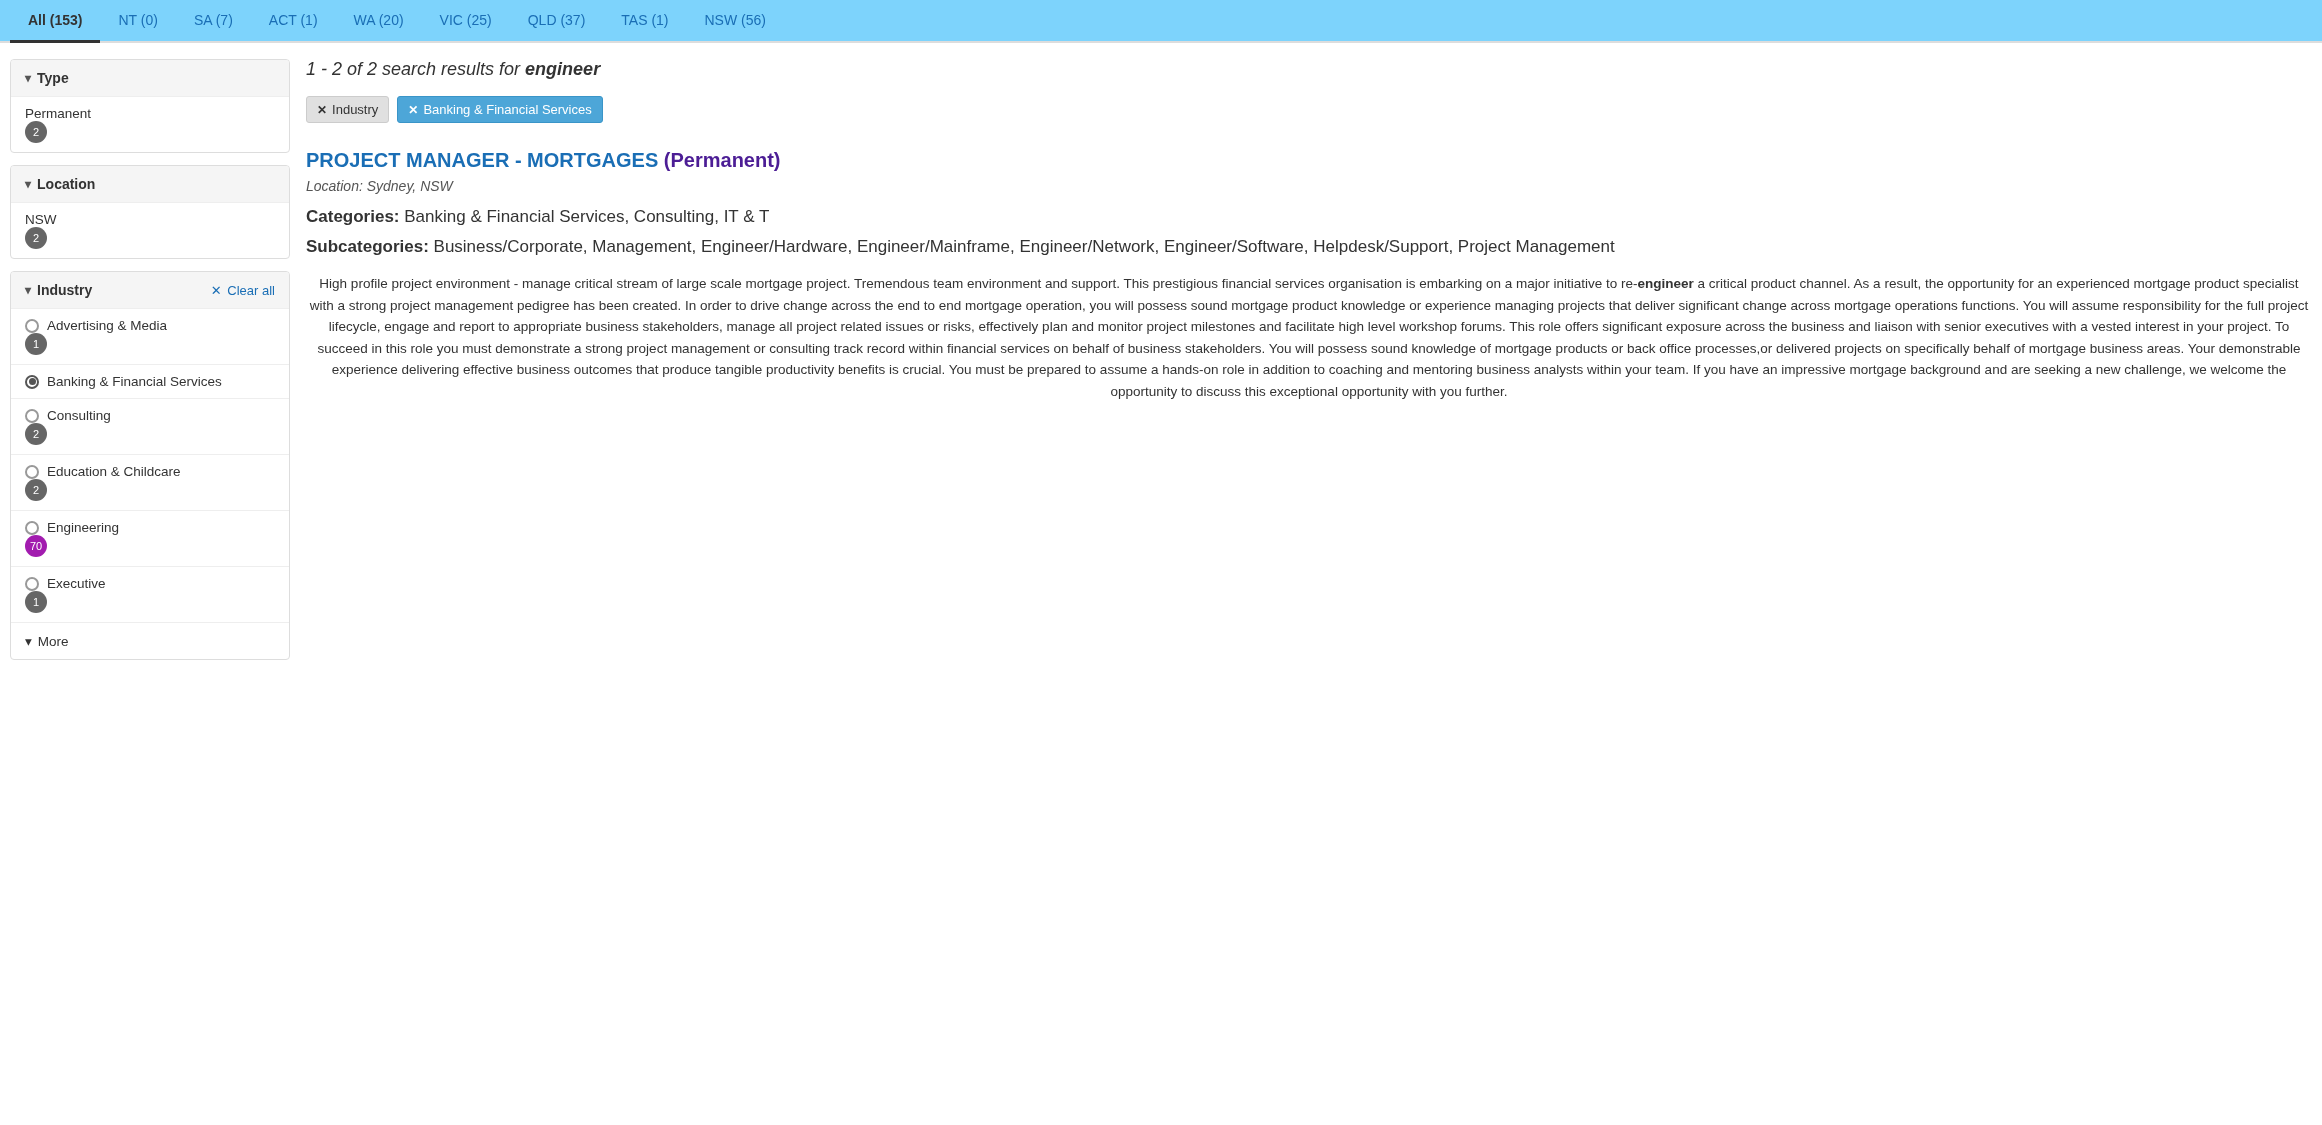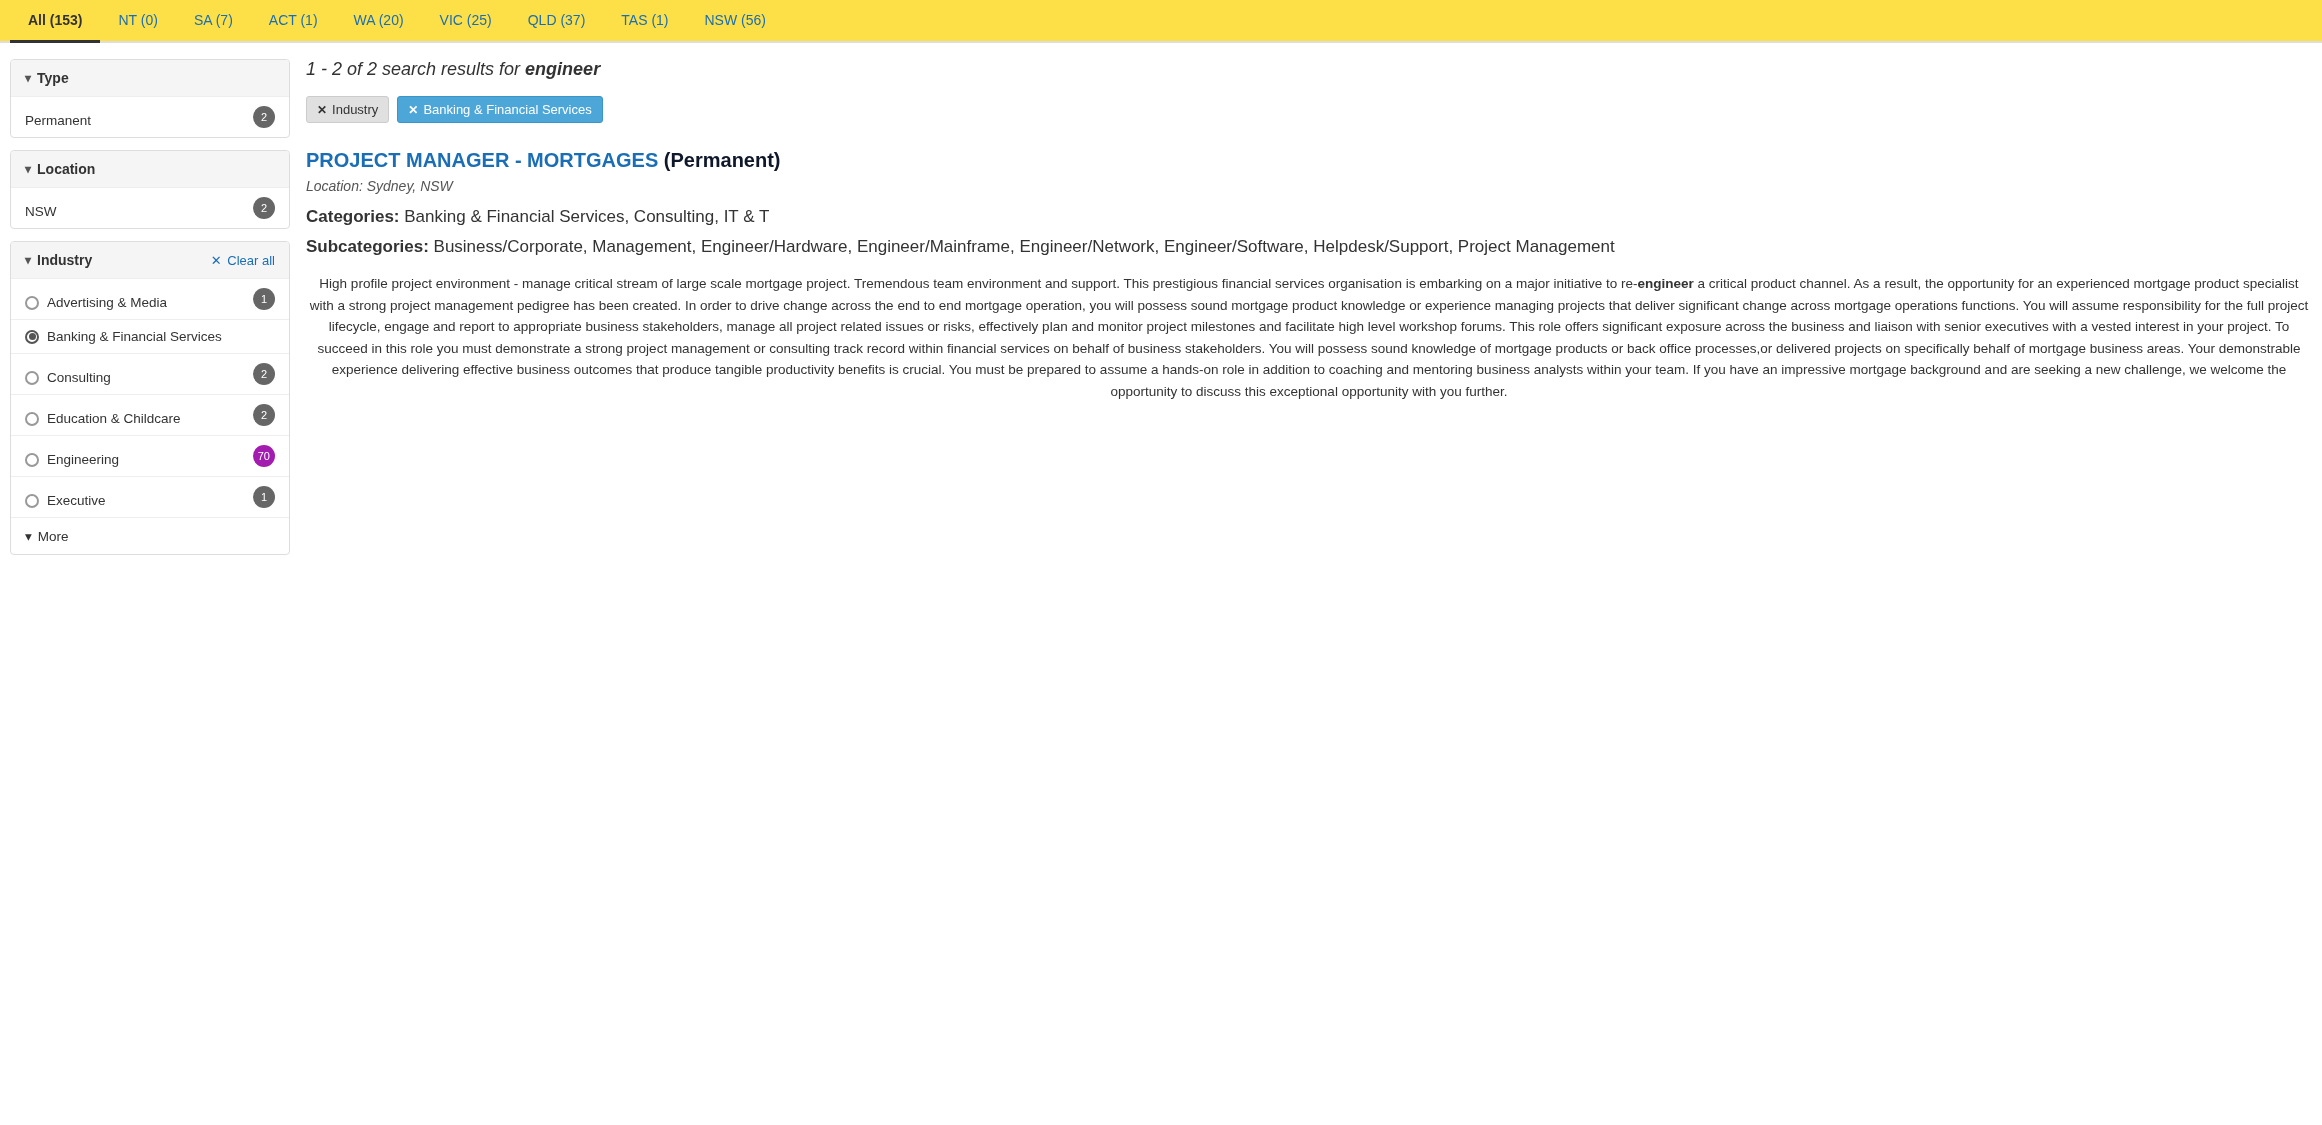--- a/index.html
+++ b/index.html
@@ -3,21 +3,21 @@
   <meta charset="utf-8">
   <style>
     * { box-sizing: border-box; margin: 0; padding: 0; }
     body { font-family: Arial, sans-serif; font-size: 14px; color: #333; background: #fff; }
 
     
     .tabs-bar {
       display: flex;
       border-bottom: 2px solid #ddd;
       padding: 0 10px;
-      background: #fde047;
+      background: #7dd3fc;
     }
     .tab-item {
       padding: 12px 18px;
       cursor: pointer;
       font-size: 14px;
       color: #1a6eb5;
       border-bottom: 3px solid transparent;
       margin-bottom: -2px;
       white-space: nowrap;
     }
@@ -67,26 +67,27 @@
       font-size: 13px;
       cursor: pointer;
     }
     .filter-header .clear-all .x-icon {
       color: #1a6eb5;
       margin-right: 2px;
     }
 
     .filter-item {
       display: flex;
-      align-items: flex-end;
+      align-items: flex-start;
       padding: 9px 14px;
       border-top: 1px solid #eee;
       font-size: 13.5px;
       cursor: pointer;
       justify-content: space-between;
+      flex-direction: column;
     }
     .filter-item .left {
       display: flex;
       align-items: center;
       gap: 8px;
     }
     .filter-item .radio {
       width: 14px;
       height: 14px;
       border-radius: 50%;
@@ -181,21 +182,21 @@
       padding: 10px 0;
     }
 
     .job-title {
       font-size: 20px;
       font-weight: bold;
       color: #1a6eb5;
       margin-bottom: 6px;
     }
     .job-title .type-label {
-      color: #0f172a;
+      color: #4c1d95;
       font-weight: bold;
     }
 
     .job-location {
       font-style: italic;
       font-size: 14px;
       color: #555;
       margin-bottom: 10px;
     }
 

